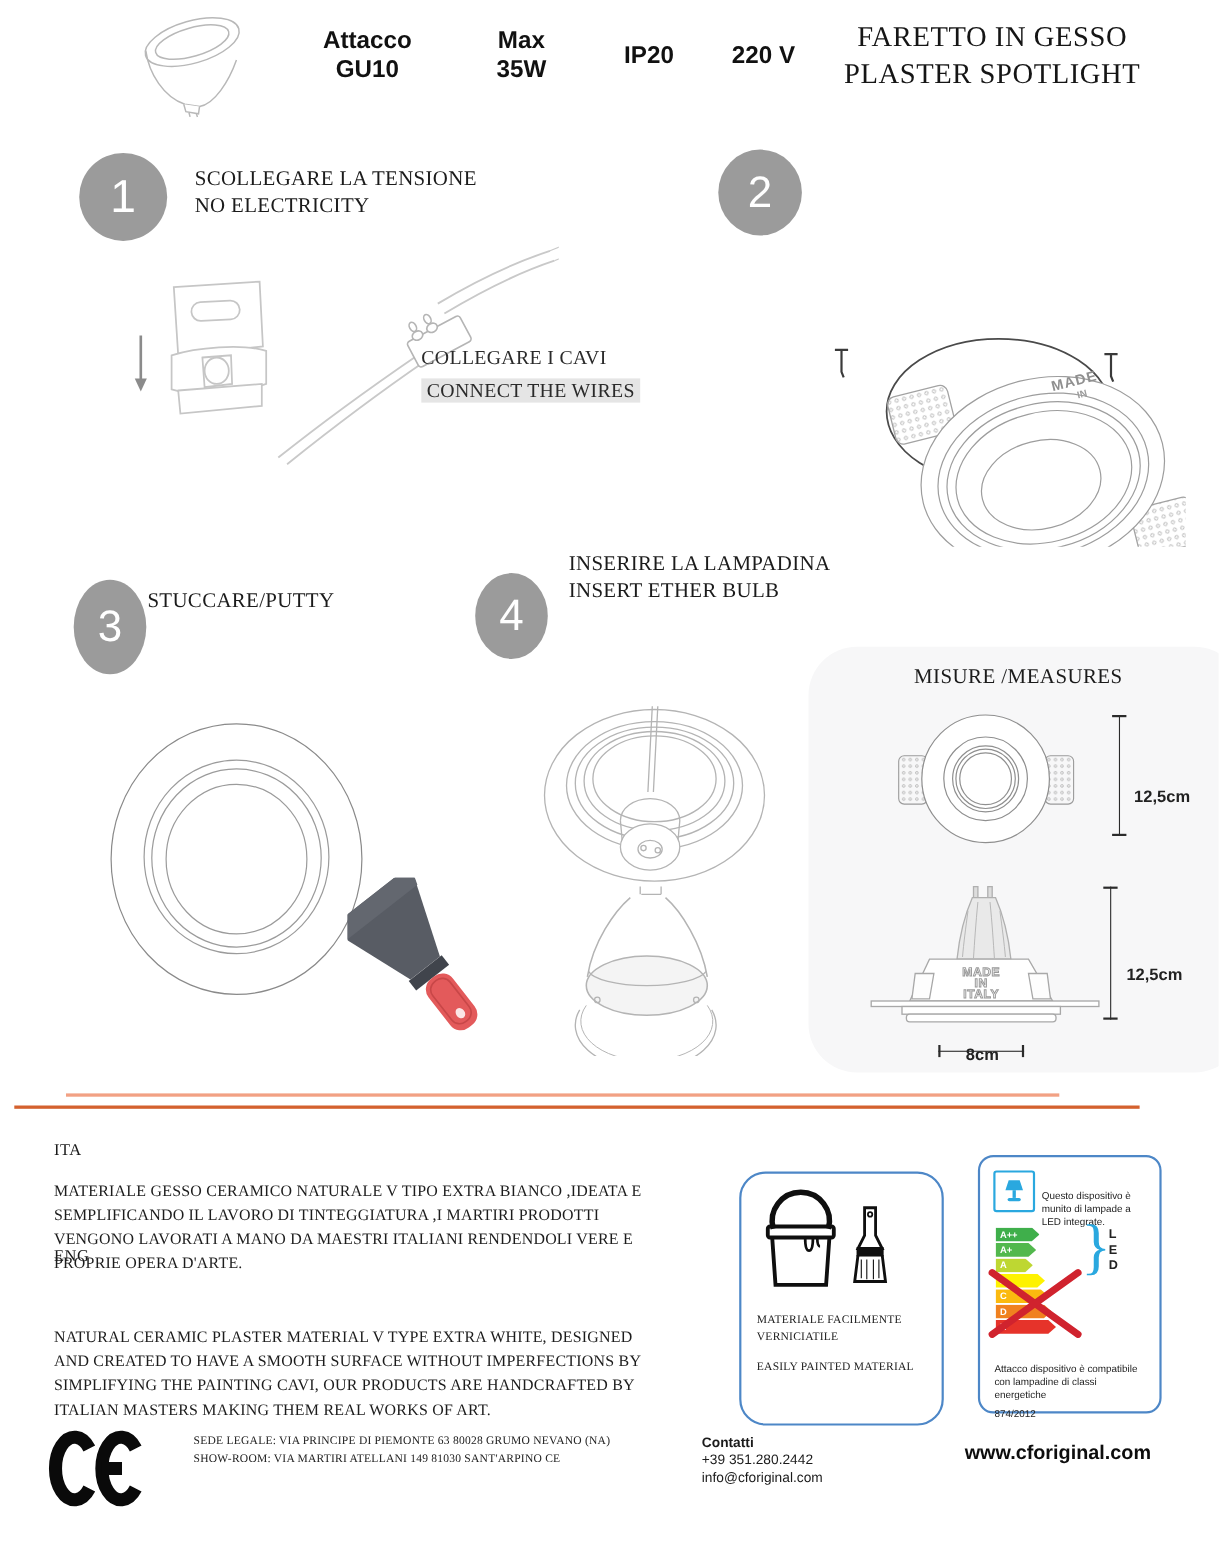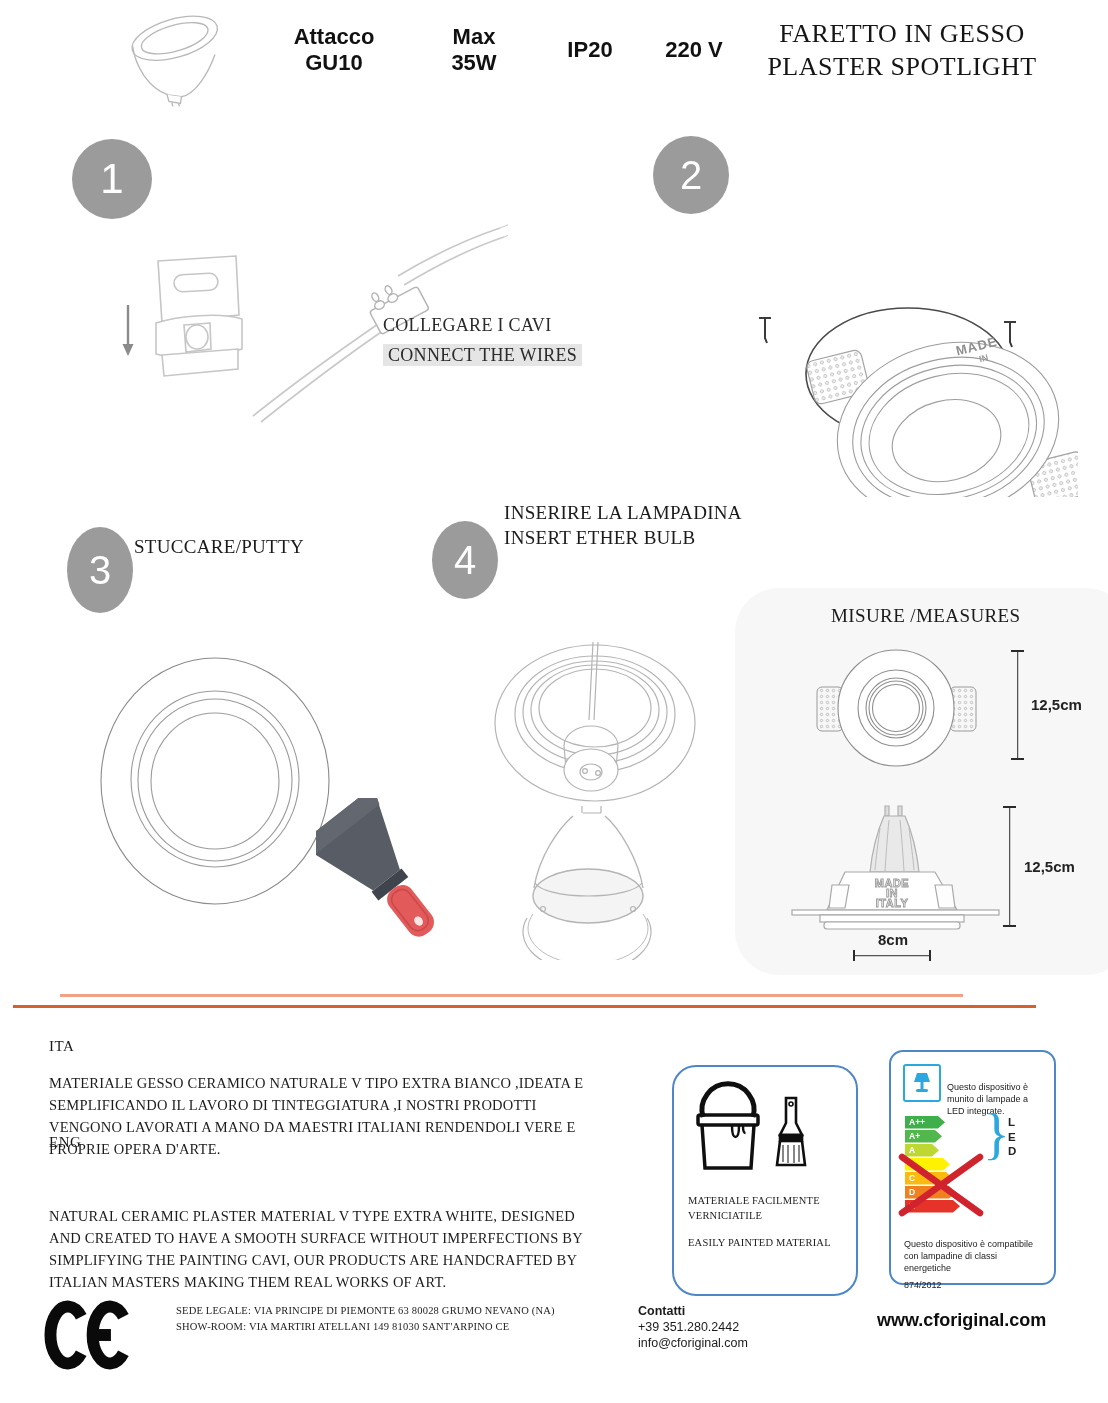--- a/index.html
+++ b/index.html
@@ -11,21 +11,21 @@
   .doc-title{font-size:26px;line-height:33px;text-align:center;letter-spacing:.5px;color:#151515;}
   
   .step-circle{border-radius:50%;display:flex;align-items:center;justify-content:center;
                color:#fff;font-family:"Liberation Sans",sans-serif;font-size:42px;font-weight:400;}
   .step-heading{font-size:19px;line-height:25px;letter-spacing:.3px;color:#1b1b1b;}
   .wire-label{font-size:18px;line-height:27px;letter-spacing:.3px;color:#2a2a2a;}
   .hl{background:#e5e5e5;padding:1px 5px;}
   
   .measures-box{background:#f7f7f8;border-radius:44px;}
   .measures-title{font-size:19px;letter-spacing:.4px;color:#1b1b1b;margin-left:44px;}
-  .dim-label{font-family:"Liberation Sans",sans-serif;font-weight:bold;font-size:15px;color:#222;}
+  .dim-label{font-family:"Liberation Sans",sans-serif;font-weight:bold;font-size:15px;color:#222;margin-top:20px;}
   .measure-v{position:absolute;width:13px;}
   .measure-v .ln{position:absolute;left:50%;top:0;bottom:0;width:1.6px;background:#2b2b2b;transform:translateX(-50%);}
   .measure-v .cap{position:absolute;left:0;right:0;height:1.6px;background:#2b2b2b;}
   .cap.t{top:0}.cap.b{bottom:0}
   .measure-h{position:absolute;height:11px;}
   .measure-h .ln{position:absolute;top:50%;left:0;right:0;height:1.6px;background:#2b2b2b;transform:translateY(-50%);}
   .measure-h .cap{position:absolute;top:0;bottom:0;width:1.6px;background:#2b2b2b;}
   .cap.l{left:0}.cap.r{right:0}
   
   .divider{position:absolute;height:3px;}
@@ -75,20 +75,24 @@
   <div class="abs spec" style="left:656px;top:37px;width:76px">220 V</div>
 
   <div class="abs doc-title" style="left:762px;top:17px;width:280px">
     <div>FARETTO IN GESSO</div>
     <div>PLASTER SPOTLIGHT</div>
   </div>
 
   <div class="abs step-circle" style="left: 72px; top: 139px; width: 80px; height: 80px; background: rgb(155, 155, 155);">
     <span>1</span>
   </div>
+  <div class="abs step-heading" style="left:177px;top:150px">
+    <div>SCOLLEGARE LA TENSIONE</div>
+    <div>NO ELECTRICITY</div>
+  </div>
 
   <div class="abs step-circle" style="left: 653px; top: 136px; width: 76px; height: 78px; font-size: 40px; background: rgb(155, 155, 155);">
     <span>2</span>
   </div>
 
   <svg class="abs" style="left:118px;top:253px" width="135" height="142" viewBox="0 0 135 142">
     <g stroke="#8b8b8b" stroke-width="2.4" fill="none">
       <line x1="10" y1="52" x2="10" y2="92"></line>
       <polygon points="4.5,91 15.5,91 10,103" fill="#8b8b8b" stroke="none"></polygon>
     </g>
@@ -151,21 +155,21 @@
   </svg>
 
   <div class="abs step-circle" style="left: 67px; top: 527px; width: 66px; height: 86px; font-size: 40px; background: rgb(155, 155, 155);">
     <span>3</span>
   </div>
   <div class="abs step-heading" style="left:134px;top:534px">STUCCARE/PUTTY</div>
 
   <div class="abs step-circle" style="left: 432px; top: 521px; width: 66px; height: 78px; font-size: 40px; background: rgb(155, 155, 155);">
     <span>4</span>
   </div>
-  <div class="abs step-heading" style="left:504px;top:500px">
+  <div class="abs step-heading" style="left:517px;top:500px">
     <div>INSERIRE LA LAMPADINA</div>
     <div>INSERT ETHER BULB</div>
   </div>
 
   <svg class="abs" style="left:92px;top:652px" width="250" height="260" viewBox="0 0 250 260">
     <g stroke="#9b9b9b" stroke-width="1.1" fill="none">
       <ellipse cx="123" cy="129" rx="114" ry="123" stroke="#8a8a8a"></ellipse>
       <ellipse cx="123" cy="127" rx="84" ry="88"></ellipse>
       <ellipse cx="123" cy="128" rx="77" ry="81"></ellipse>
       <ellipse cx="123" cy="129" rx="64" ry="68"></ellipse>
@@ -266,21 +270,21 @@
         <div class="cap r"></div>
     </div>
   </div>
 
   <div class="divider" style="left: 60px; top: 994px; width: 903px; background: rgb(242, 161, 132);"></div>
   <div class="divider" style="left: 13px; top: 1005px; width: 1023px; background: rgb(212, 97, 46);"></div>
 
   <div class="abs lang-label" style="left:49px;top:1038px">ITA</div>
   <div class="abs" style="left:49px;top:1072px">
     <div class="body-line">MATERIALE GESSO CERAMICO NATURALE V TIPO EXTRA BIANCO ,IDEATA E</div>
-    <div class="body-line">SEMPLIFICANDO IL LAVORO DI TINTEGGIATURA ,I NOSTRI PRODOTTI</div>
+    <div class="body-line">SEMPLIFICANDO IL LAVORO DI TINTEGGIATURA ,I MARTIRI PRODOTTI</div>
     <div class="body-line">VENGONO LAVORATI A MANO DA MAESTRI ITALIANI RENDENDOLI  VERE E</div>
     <div class="body-line">PROPRIE OPERA D'ARTE.</div>
   </div>
   <div class="abs lang-label" style="left:49px;top:1134px">ENG</div>
   <div class="abs" style="left:49px;top:1205px">
     <div class="body-line">NATURAL CERAMIC PLASTER MATERIAL V TYPE EXTRA WHITE, DESIGNED</div>
     <div class="body-line">AND CREATED TO HAVE A SMOOTH SURFACE WITHOUT IMPERFECTIONS BY</div>
     <div class="body-line">SIMPLIFYING THE PAINTING CAVI, OUR PRODUCTS ARE HANDCRAFTED BY</div>
     <div class="body-line">ITALIAN MASTERS MAKING THEM REAL WORKS OF ART.</div>
   </div>
@@ -370,21 +374,21 @@
     </svg>
 
     <div class="abs led-brace" style="left:92px;top:58px;color:#2aa8df">}</div>
     <div class="abs" style="left:117px;top:63px">
       <div class="led-letter">L</div>
       <div class="led-letter">E</div>
       <div class="led-letter">D</div>
     </div>
 
     <div class="abs e-small" style="left:13px;top:170px;width:142px">
-      <div>Questo dispositivo è compatibile</div>
+      <div>Attacco dispositivo è compatibile</div>
       <div>con lampadine di classi</div>
       <div>energetiche</div>
     </div>
     <div class="abs e-small" style="left:13px;top:211px">874/2012</div>
   </div>
 
   <svg class="abs" style="left:44px;top:1300px" width="88" height="70" viewBox="0 0 96 76">
     <g stroke="#0a0a0a" stroke-width="13" fill="none">
       <path d="M40.6,18.1 A19,31 0 1 0 40.6,57.9"></path>
       <path d="M86.6,18.1 A19,31 0 1 0 86.6,57.9"></path>

